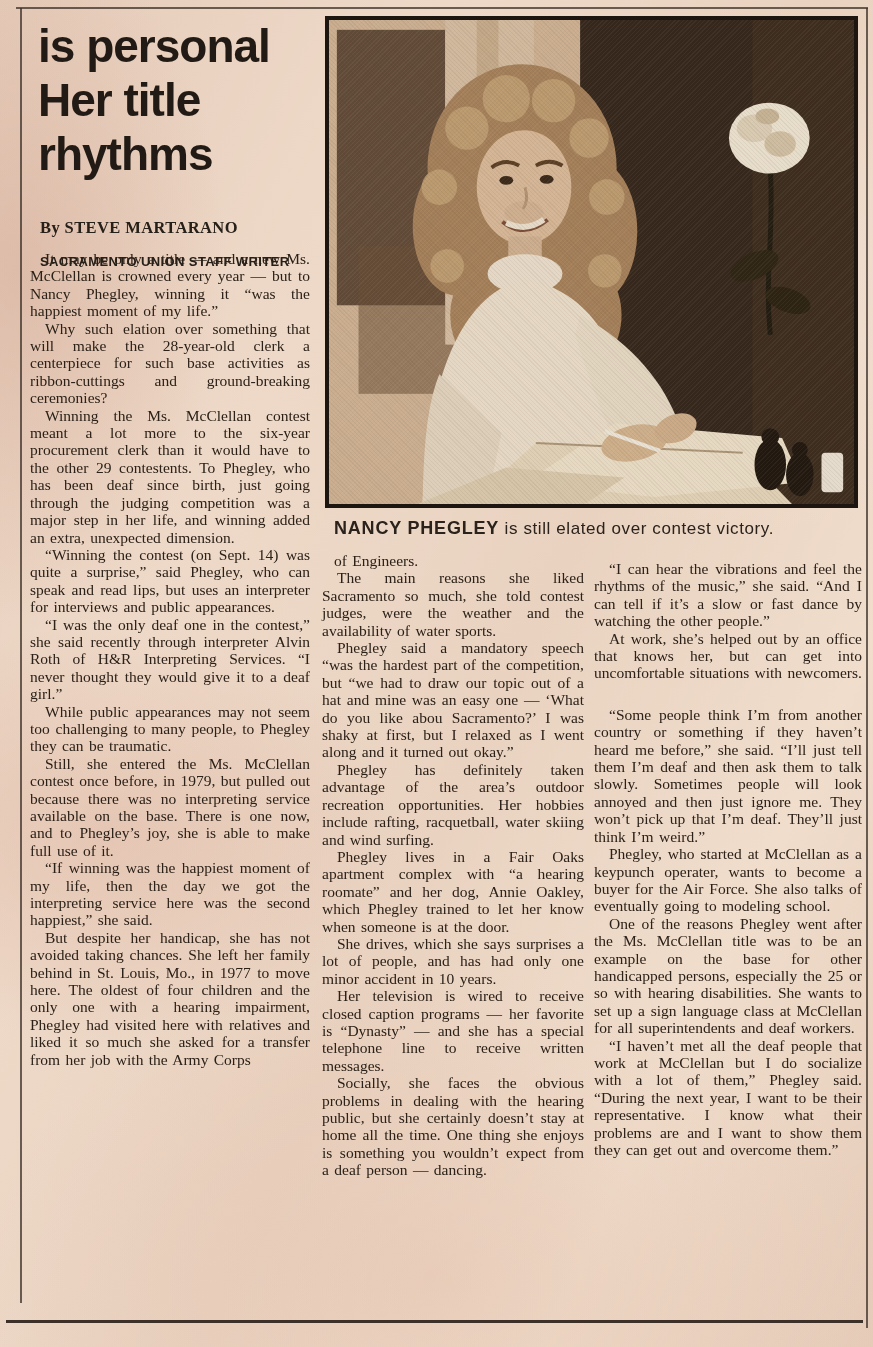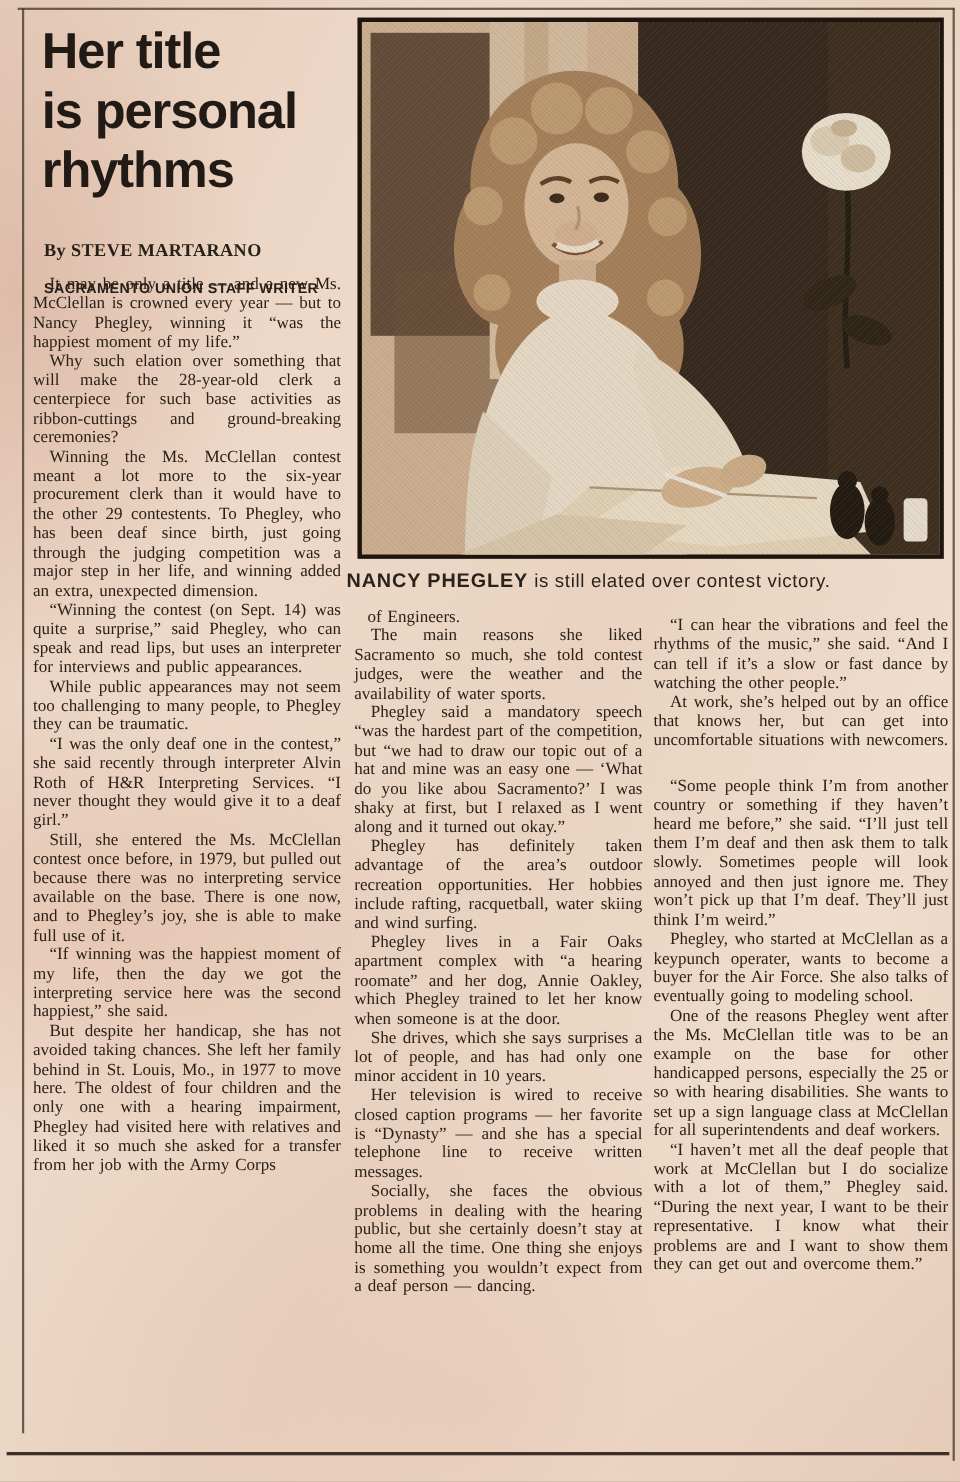--- a/index.html
+++ b/index.html
@@ -26,21 +26,21 @@
   #byline .org{font-size:13px;font-weight:bold;letter-spacing:.4px;margin-top:16px;}
   
   #photo-frame{position:absolute;left:325px;top:16px;width:533px;height:492px;
     border:4px solid #1d150f;background:#c9ad92;box-sizing:border-box;}
   #photo-frame svg{display:block;width:100%;height:100%;}
   #photo-halftone{position:absolute;inset:0;pointer-events:none;
     background:
       repeating-linear-gradient(45deg, rgba(60,40,25,.06) 0 1px, rgba(0,0,0,0) 1px 3px),
       repeating-linear-gradient(-45deg, rgba(250,235,220,.05) 0 1px, rgba(0,0,0,0) 1px 3px);}
   
-  #caption{position:absolute;left:315px;top:518px;width:536px;
+  #caption{position:absolute;left:334px;top:518px;width:536px;
     font-family:"Liberation Sans", sans-serif;font-size:17px;color:#2a221b;}
   #caption .cap-name{font-weight:bold;letter-spacing:.8px;font-size:18px;}
   #caption .cap-rest{letter-spacing:.6px;}
   
   .col{position:absolute;text-align:justify;font-size:15.5px;line-height:17.4px;color:#2b2118;}
   #col-left{left:30px;top:250px;width:280px;}
   #col-middle{left:322px;top:552px;width:262px;}
   #col-right{left:594px;top:560px;width:268px;}
   .col p{margin:0;text-indent:15px;word-spacing:1.5px;}
   .col p.flush{text-indent:0;margin-left:12px;}
@@ -50,22 +50,22 @@
 <body>
 
 <div id="page">
 
   <div class="rule soft" style="left:16px;right:5px;top:7px;height:2px;"></div>
   <div class="rule soft" style="left:20px;top:8px;width:2px;height:1295px;"></div>
   <div class="rule soft" style="right:5px;top:8px;width:2px;height:1320px;"></div>
   <div class="rule" style="left:6px;right:10px;top:1320px;height:3px;"></div>
 
   <div id="headline">
+    <div>is personal</div>
     <div>Her title</div>
-    <div>is personal</div>
     <div>rhythms</div>
   </div>
 
   <div id="byline">
     <div class="by">By STEVE MARTARANO</div>
     <div class="org">SACRAMENTO UNION STAFF WRITER</div>
   </div>
 
   <div id="photo-frame">
     <svg viewBox="0 0 533 492" preserveAspectRatio="none">
@@ -153,22 +153,22 @@
   <div id="caption">
     <span class="cap-name">NANCY PHEGLEY </span>
     <span class="cap-rest">is still elated over contest victory.</span>
   </div>
 
   <div id="col-left" class="col">
       <p>It may be only a title — and a new Ms. McClellan is crowned every year — but to Nancy Phegley, winning it “was the happiest moment of my life.”</p>
       <p>Why such elation over something that will make the 28-year-old clerk a centerpiece for such base activities as ribbon-cuttings and ground-breaking ceremonies?</p>
       <p>Winning the Ms. McClellan contest meant a lot more to the six-year procurement clerk than it would have to the other 29 contestents. To Phegley, who has been deaf since birth, just going through the judging competition was a major step in her life, and winning added an extra, unexpected dimension.</p>
       <p>“Winning the contest (on Sept. 14) was quite a surprise,” said Phegley, who can speak and read lips, but uses an interpreter for interviews and public appearances.</p>
+      <p>“I was the only deaf one in the contest,” she said recently through interpreter Alvin Roth of H&amp;R Interpreting Services. “I never thought they would give it to a deaf girl.”</p>
       <p>While public appearances may not seem too challenging to many people, to Phegley they can be traumatic.</p>
-      <p>“I was the only deaf one in the contest,” she said recently through interpreter Alvin Roth of H&amp;R Interpreting Services. “I never thought they would give it to a deaf girl.”</p>
       <p>Still, she entered the Ms. McClellan contest once before, in 1979, but pulled out because there was no interpreting service available on the base. There is one now, and to Phegley’s joy, she is able to make full use of it.</p>
       <p>“If winning was the happiest moment of my life, then the day we got the interpreting service here was the second happiest,” she said.</p>
       <p>But despite her handicap, she has not avoided taking chances. She left her family behind in St. Louis, Mo., in 1977 to move here. The oldest of four children and the only one with a hearing impairment, Phegley had visited here with relatives and liked it so much she asked for a transfer from her job with the Army Corps</p>
     </div>
   <div id="col-middle" class="col">
       <p class="flush">of Engineers.</p>
       <p>The main reasons she liked Sacramento so much, she told contest judges, were the weather and the availability of water sports.</p>
       <p>Phegley said a mandatory speech “was the hardest part of the competition, but “we had to draw our topic out of a hat and mine was an easy one — ‘What do you like abou Sacramento?’ I was shaky at first, but I relaxed as I went along and it turned out okay.”</p>
       <p>Phegley has definitely taken advantage of the area’s outdoor recreation opportunities. Her hobbies include rafting, racquetball, water skiing and wind surfing.</p>
       <p>Phegley lives in a Fair Oaks apartment complex with “a hearing roomate” and her dog, Annie Oakley, which Phegley trained to let her know when someone is at the door.</p>

